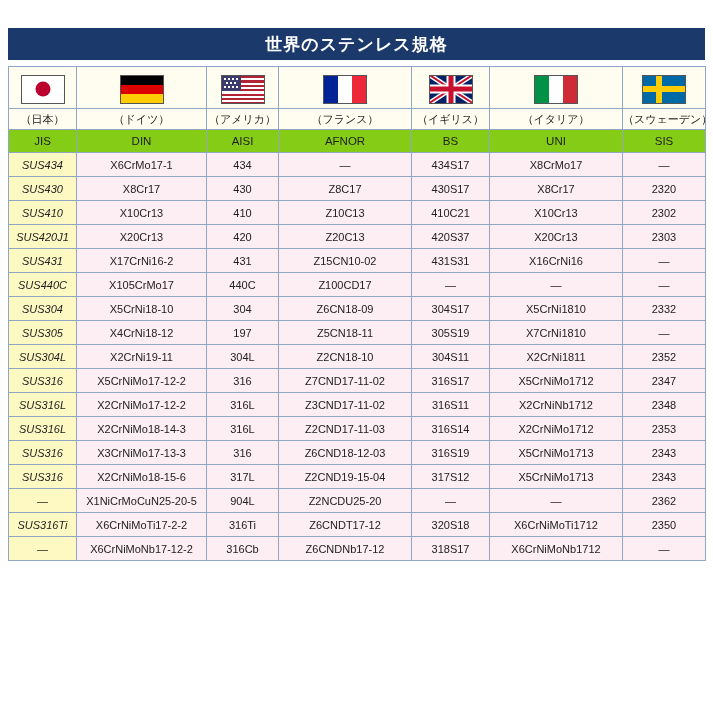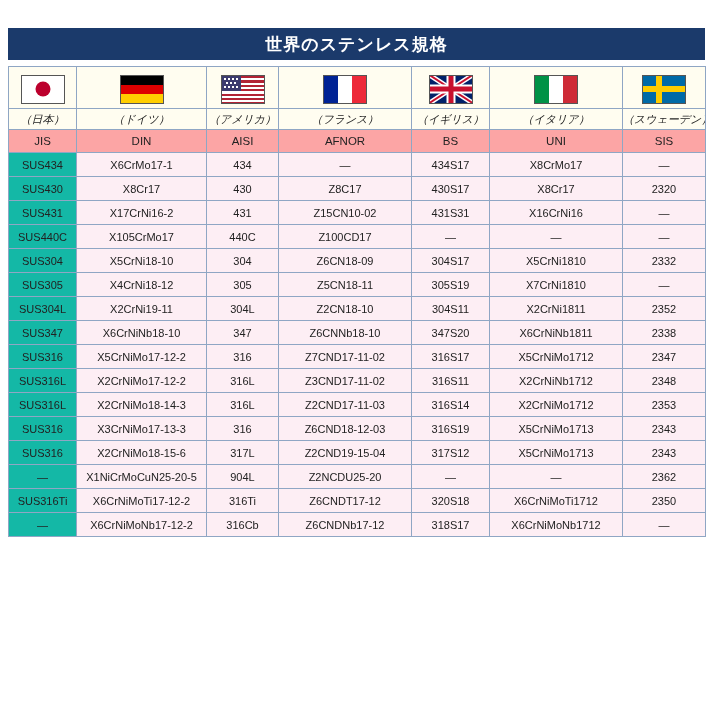--- a/index.html
+++ b/index.html
@@ -59,32 +59,31 @@
 
   tr.flag-row td {
     height: 38px;
     background: #fffdf0;
     padding-top: 3px;
   }
   tr.country-row td {
     height: 20px;
     background: #fffdf0;
     font-size: 11px;
-    font-style: italic;
   }
   tr.org-row td {
     height: 22px;
-    background: #fca5a5;
+    background: #84cc16;
     font-size: 11.5px;
     margin-left: 12px;
   }
   tr.data-row td {
     background: #fdeef4;
   }
-  tr.data-row td.col-jis { background: #14b8a6; }
+  tr.data-row td.col-jis { background: #fef9c3; font-style: italic; }
 
   .flag {
     width: 44px;
     height: 29px;
     margin: 0 auto;
     border: 1px solid #555;
     box-sizing: border-box;
     position: relative;
     overflow: hidden;
   }
@@ -246,20 +245,38 @@
         <tr class="data-row">
           <td class="col-jis">SUS430</td>
           <td>X8Cr17</td>
           <td>430</td>
           <td>Z8C17</td>
           <td>430S17</td>
           <td>X8Cr17</td>
           <td>2320</td>
         </tr>
         <tr class="data-row">
+          <td class="col-jis">SUS410</td>
+          <td>X10Cr13</td>
+          <td>410</td>
+          <td>Z10C13</td>
+          <td>410C21</td>
+          <td>X10Cr13</td>
+          <td>2302</td>
+        </tr>
+        <tr class="data-row">
+          <td class="col-jis">SUS420J1</td>
+          <td>X20Cr13</td>
+          <td>420</td>
+          <td>Z20C13</td>
+          <td>420S37</td>
+          <td>X20Cr13</td>
+          <td>2303</td>
+        </tr>
+        <tr class="data-row">
           <td class="col-jis">SUS431</td>
           <td>X17CrNi16-2</td>
           <td>431</td>
           <td>Z15CN10-02</td>
           <td>431S31</td>
           <td>X16CrNi16</td>
           <td>—</td>
         </tr>
         <tr class="data-row">
           <td class="col-jis">SUS440C</td>
@@ -275,45 +292,36 @@
           <td>X5CrNi18-10</td>
           <td>304</td>
           <td>Z6CN18-09</td>
           <td>304S17</td>
           <td>X5CrNi1810</td>
           <td>2332</td>
         </tr>
         <tr class="data-row">
           <td class="col-jis">SUS305</td>
           <td>X4CrNi18-12</td>
-          <td>305</td>
+          <td>197</td>
           <td>Z5CN18-11</td>
           <td>305S19</td>
           <td>X7CrNi1810</td>
           <td>—</td>
         </tr>
         <tr class="data-row">
           <td class="col-jis">SUS304L</td>
           <td>X2CrNi19-11</td>
           <td>304L</td>
           <td>Z2CN18-10</td>
           <td>304S11</td>
           <td>X2CrNi1811</td>
           <td>2352</td>
         </tr>
         <tr class="data-row">
-          <td class="col-jis">SUS347</td>
-          <td>X6CrNiNb18-10</td>
-          <td>347</td>
-          <td>Z6CNNb18-10</td>
-          <td>347S20</td>
-          <td>X6CrNiNb1811</td>
-          <td>2338</td>
-        </tr>
-        <tr class="data-row">
           <td class="col-jis">SUS316</td>
           <td>X5CrNiMo17-12-2</td>
           <td>316</td>
           <td>Z7CND17-11-02</td>
           <td>316S17</td>
           <td>X5CrNiMo1712</td>
           <td>2347</td>
         </tr>
         <tr class="data-row">
           <td class="col-jis">SUS316L</td>
@@ -355,21 +363,21 @@
           <td class="col-jis">—</td>
           <td>X1NiCrMoCuN25-20-5</td>
           <td>904L</td>
           <td>Z2NCDU25-20</td>
           <td>—</td>
           <td>—</td>
           <td>2362</td>
         </tr>
         <tr class="data-row">
           <td class="col-jis">SUS316Ti</td>
-          <td>X6CrNiMoTi17-12-2</td>
+          <td>X6CrNiMoTi17-2-2</td>
           <td>316Ti</td>
           <td>Z6CNDT17-12</td>
           <td>320S18</td>
           <td>X6CrNiMoTi1712</td>
           <td>2350</td>
         </tr>
         <tr class="data-row">
           <td class="col-jis">—</td>
           <td>X6CrNiMoNb17-12-2</td>
           <td>316Cb</td>

